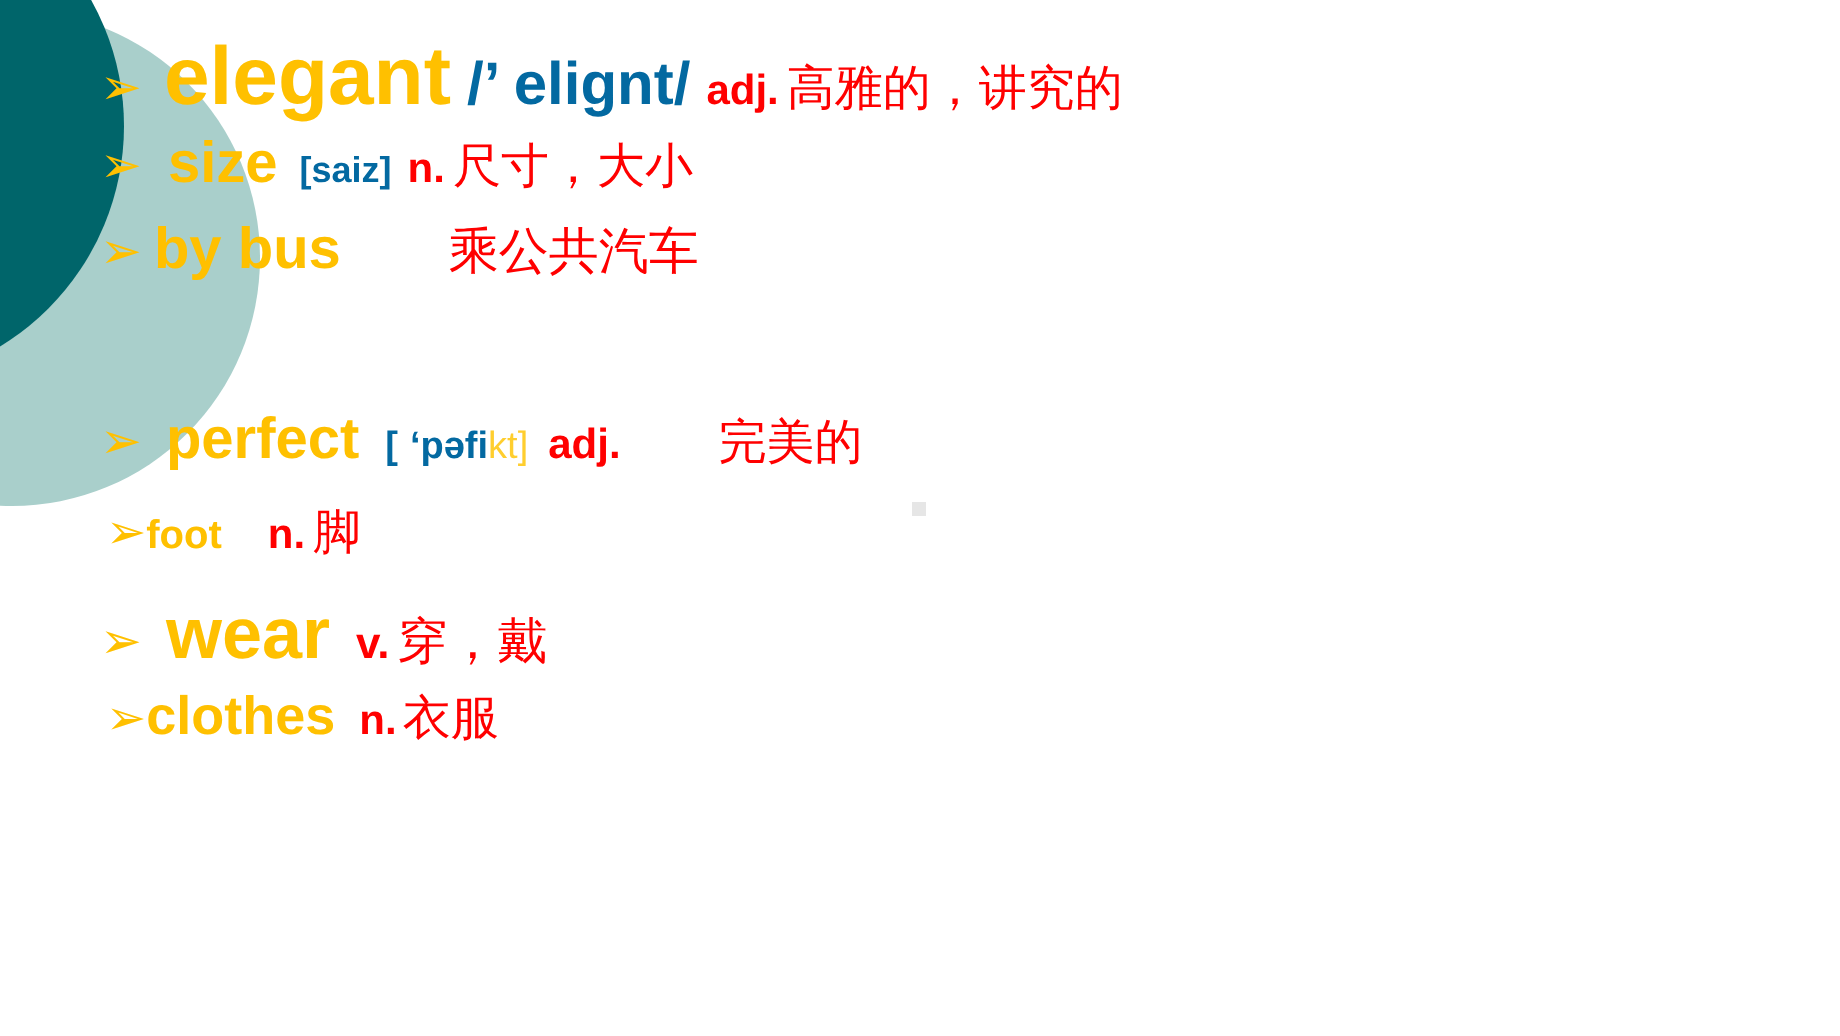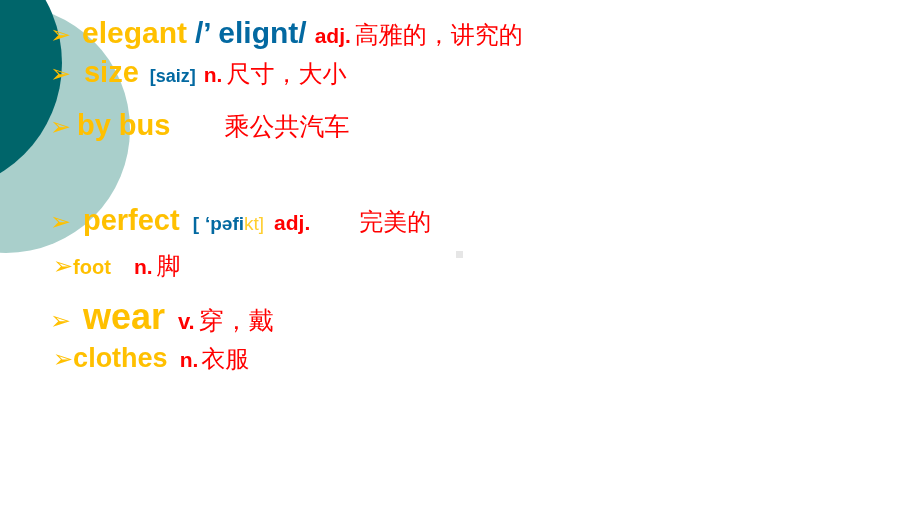--- a/index.html
+++ b/index.html
@@ -97,25 +97,25 @@
     font-weight: normal;
     font-family: Liberation Serif, serif;
     text-align: right;
   }
 
   .sp { display: inline-block; }
 
   
   #line-elegant { left: 50px;  top: 18px;  font-size: 30px; }
   #line-elegant .bullet { font-size: 25px; }
-  #line-elegant .word   { font-size: 30px; }
+  #line-elegant .word   { font-size: 41px; }
   #line-elegant .pos    { font-size: 21px; }
   #line-elegant .cn     { font-size: 24px; }
 
-  #line-size { left: 50px; top: 58px; font-size: 29px; }
+  #line-size { left: 50px; top: 68px; font-size: 29px; }
   #line-size .bullet { font-size: 25px; }
   #line-size .word   { font-size: 29px; }
   #line-size .phon   { font-size: 18px; }
   #line-size .pos    { font-size: 21px; }
   #line-size .cn     { font-size: 24px; }
 
   #line-bybus { left: 50px; top: 111px; }
   #line-bybus .bullet { font-size: 25px; }
   #line-bybus .word   { font-size: 29px; }
   #line-bybus .cn     { font-size: 25px; }

